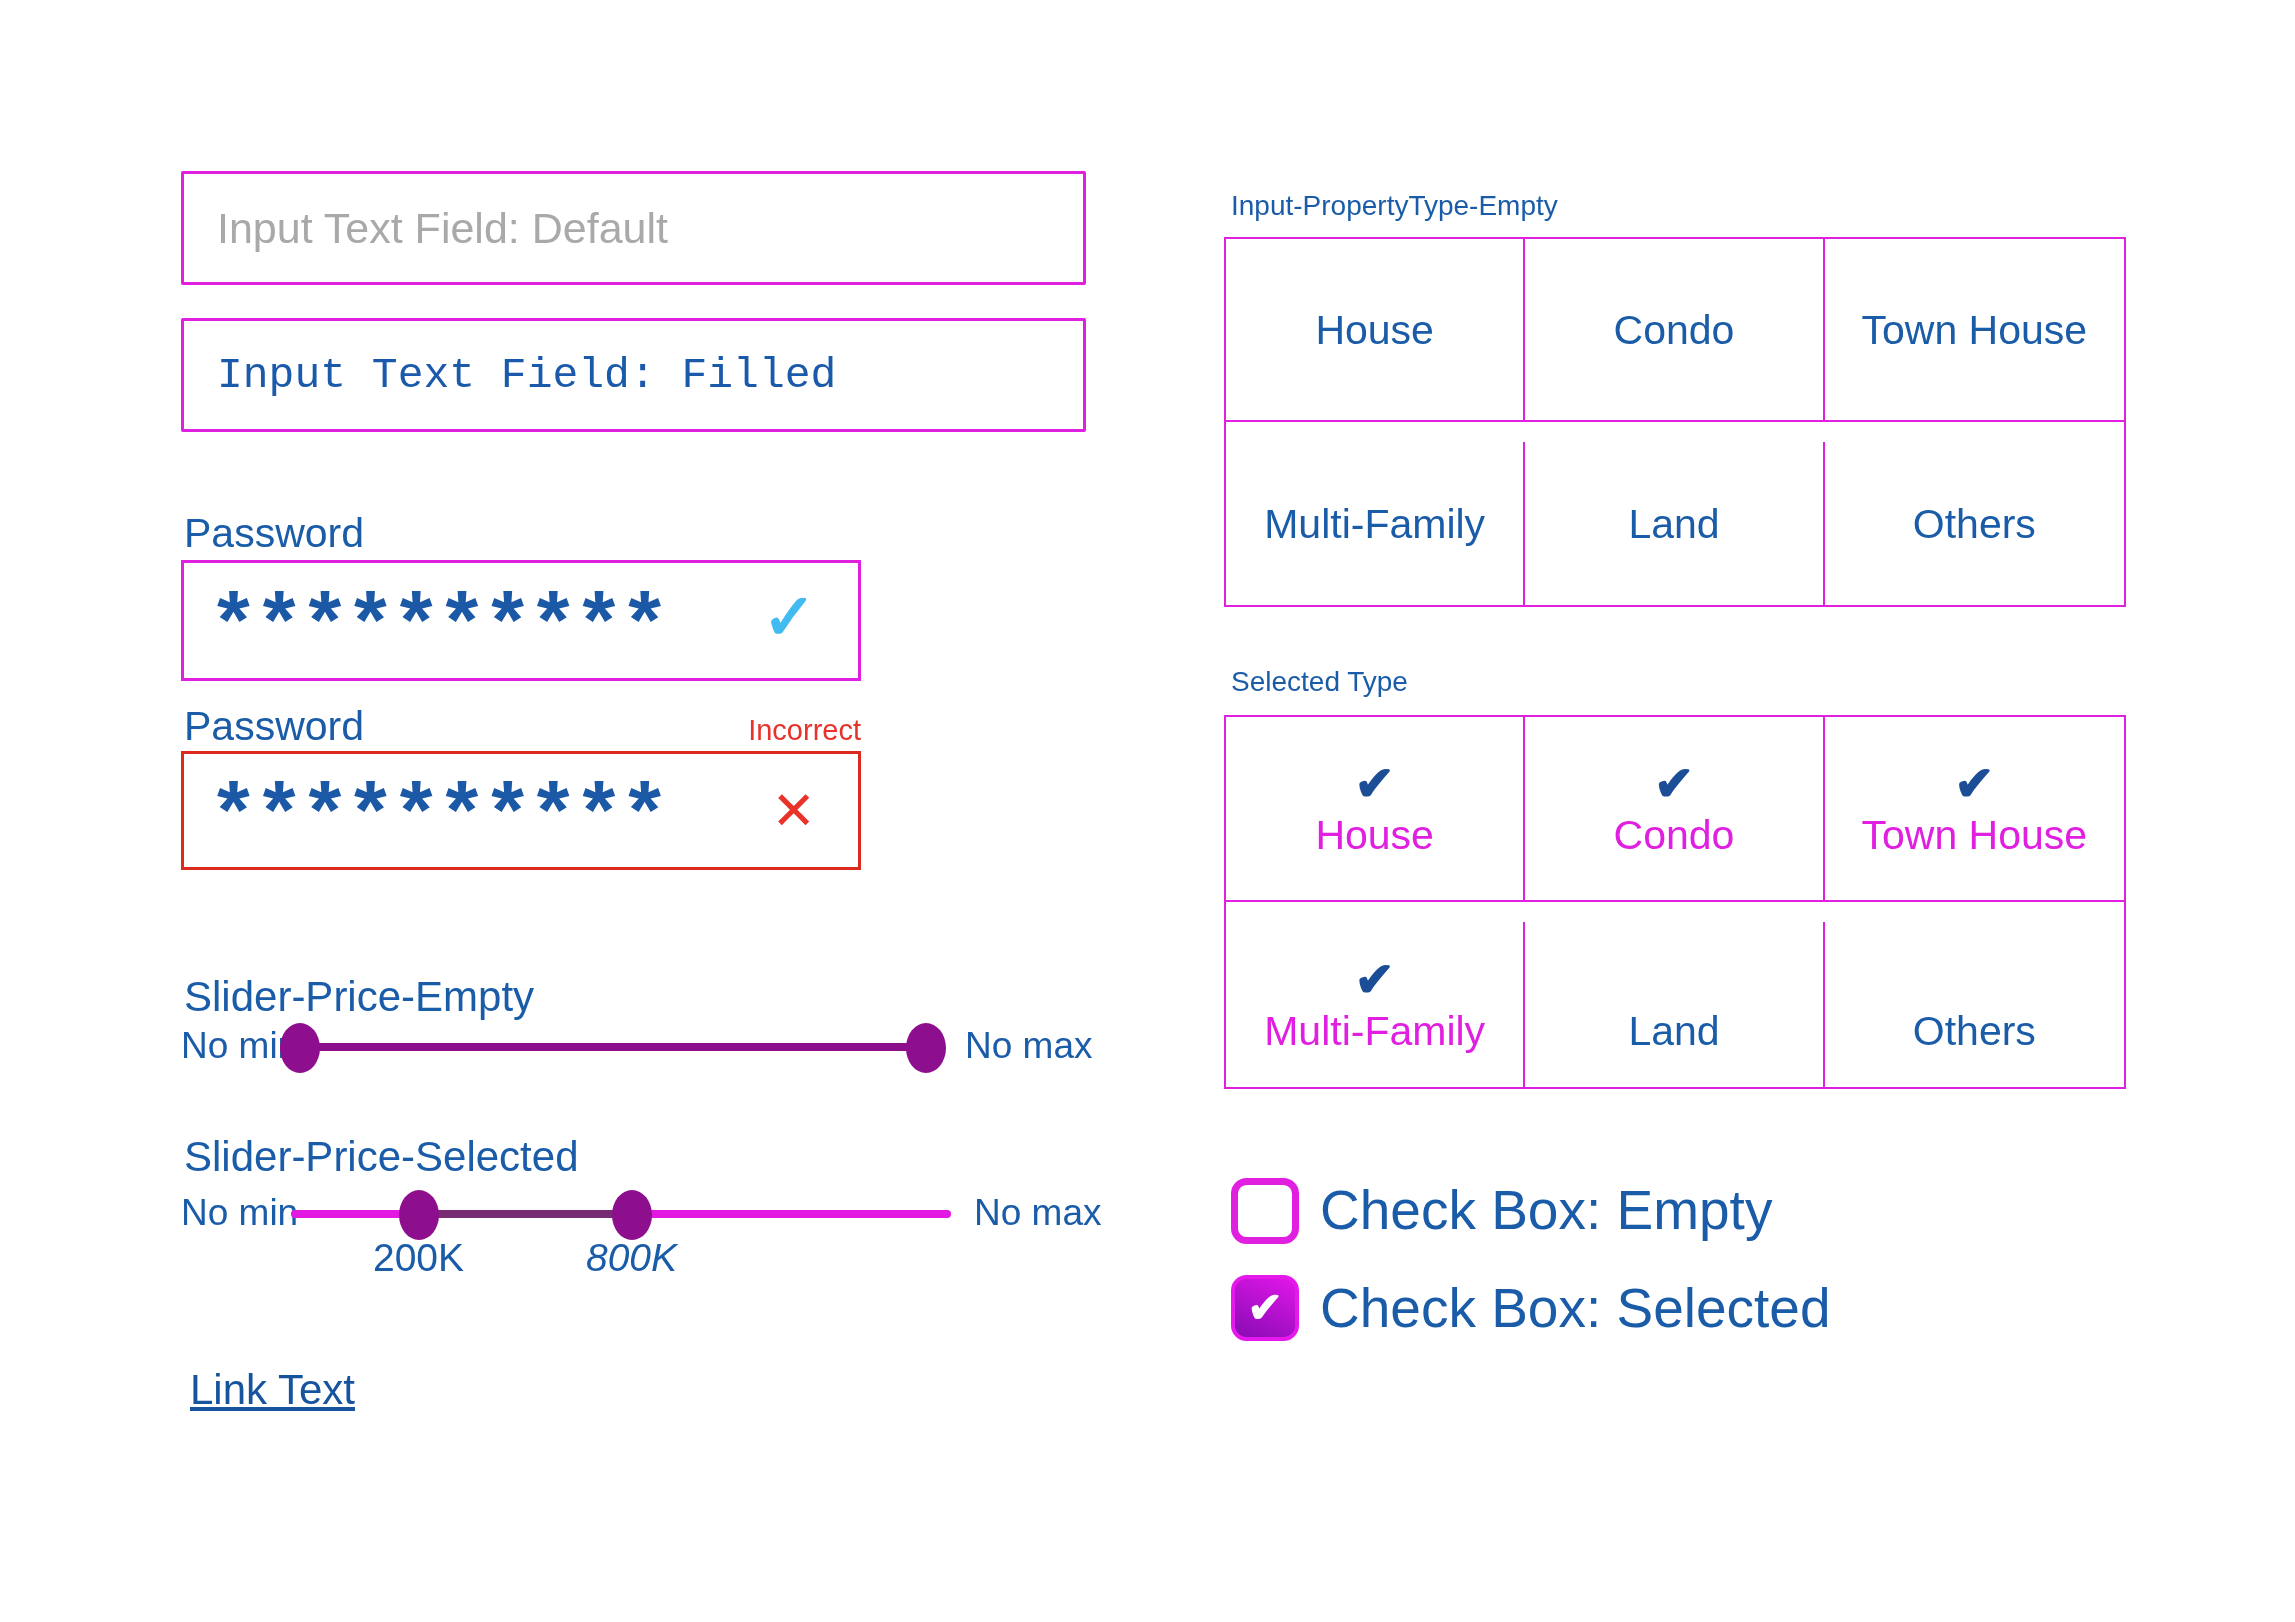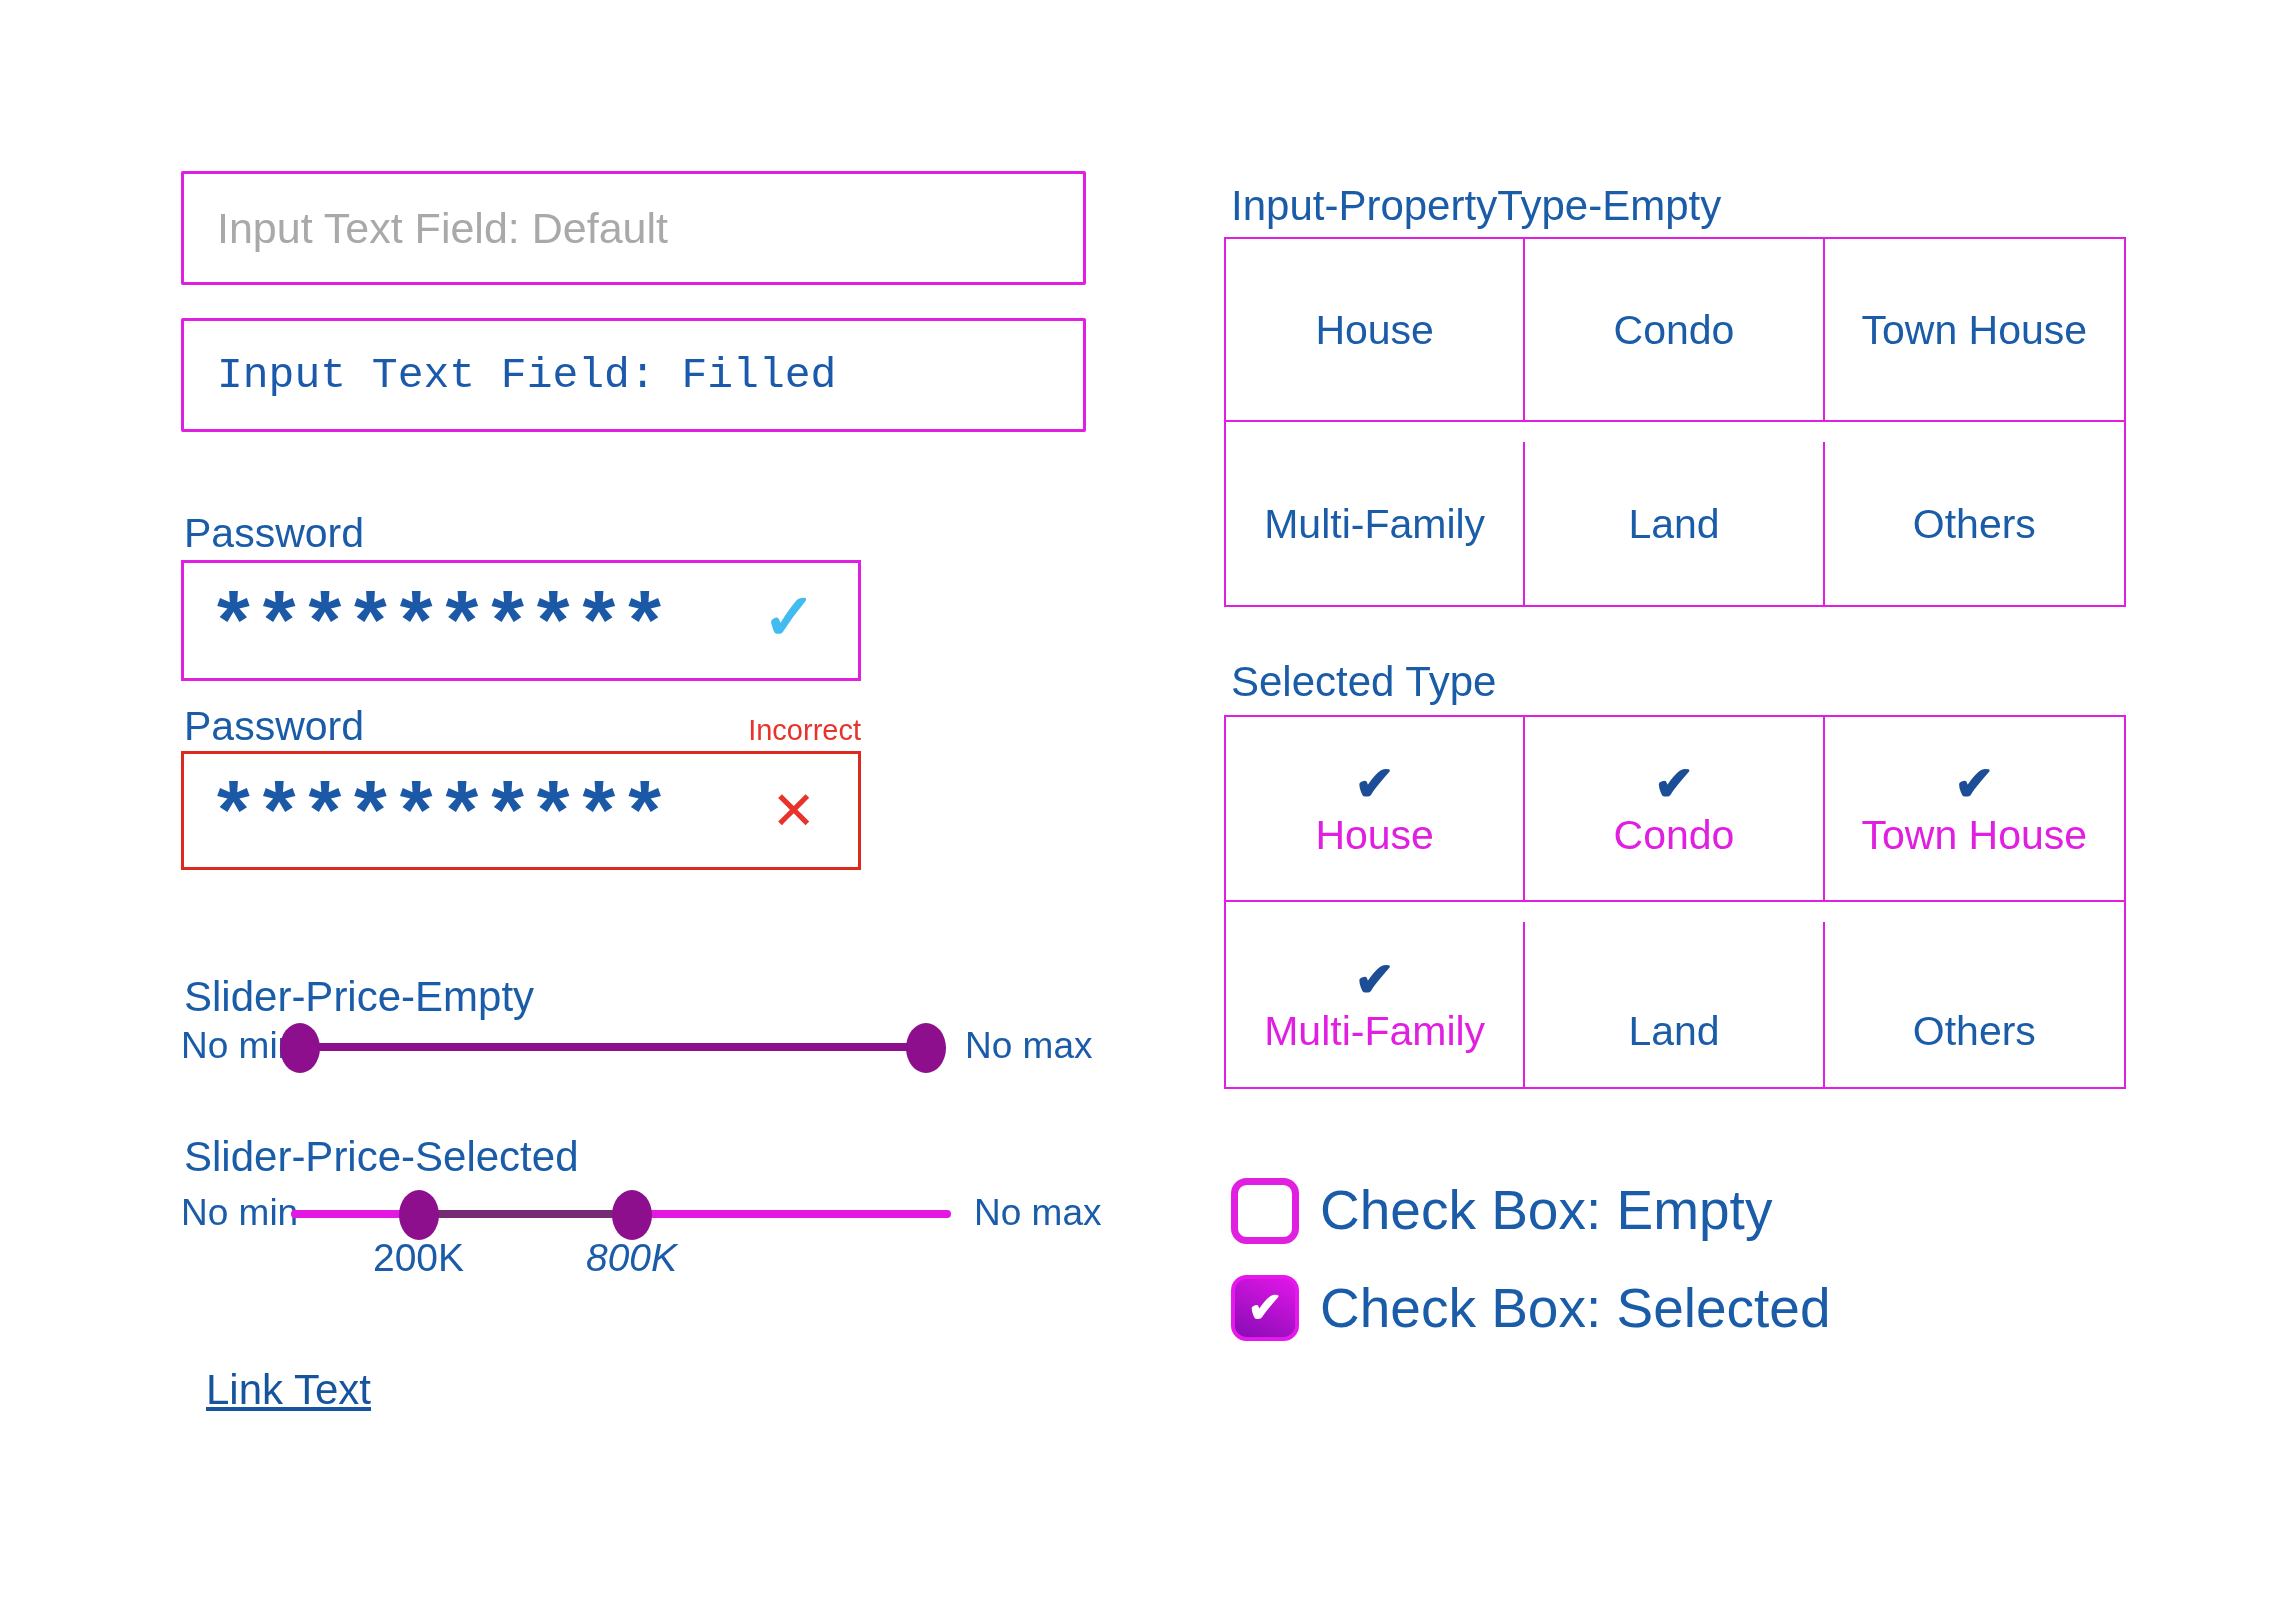--- a/index.html
+++ b/index.html
@@ -40,24 +40,24 @@
   .track.dark-full{background:#8C108C;}
   .track.bright{background:#E318E3;}
   .track.dark-mid{background:#772B72;}
   .handle{
     position:absolute;width:40px;height:50px;border-radius:50%;
     background:#8D0F8D;top:14.7px;cursor:pointer;
   }
   .tick-label{position:absolute;width:147px;text-align:center;font-size:39px;top:61px;}
 
   
-  .link{font-size:42px;color:#16549E;text-decoration:underline;cursor:pointer;margin-left:16px;}
+  .link{font-size:42px;color:#16549E;text-decoration:underline;cursor:pointer;}
 
   
-  .section-title{font-size:42px;line-height:48px;}
+  .section-title{font-size:28px;line-height:48px;}
   .pgrid{
     position:absolute;left:1224px;width:902px;height:370px;box-sizing:border-box;
     display:grid;grid-template-columns:1fr 1fr 1fr;grid-template-rows:1fr 1fr;
     border:2.8px solid #E01FE1;background:#fff;
   }
   .pgrid .pcell{
     box-sizing:border-box;border-right:2.8px solid #E01FE1;border-bottom:2.8px solid #E01FE1;
     display:flex;flex-direction:column;align-items:center;justify-content:center;
     cursor:pointer;background:#fff;text-align:center;
   }

